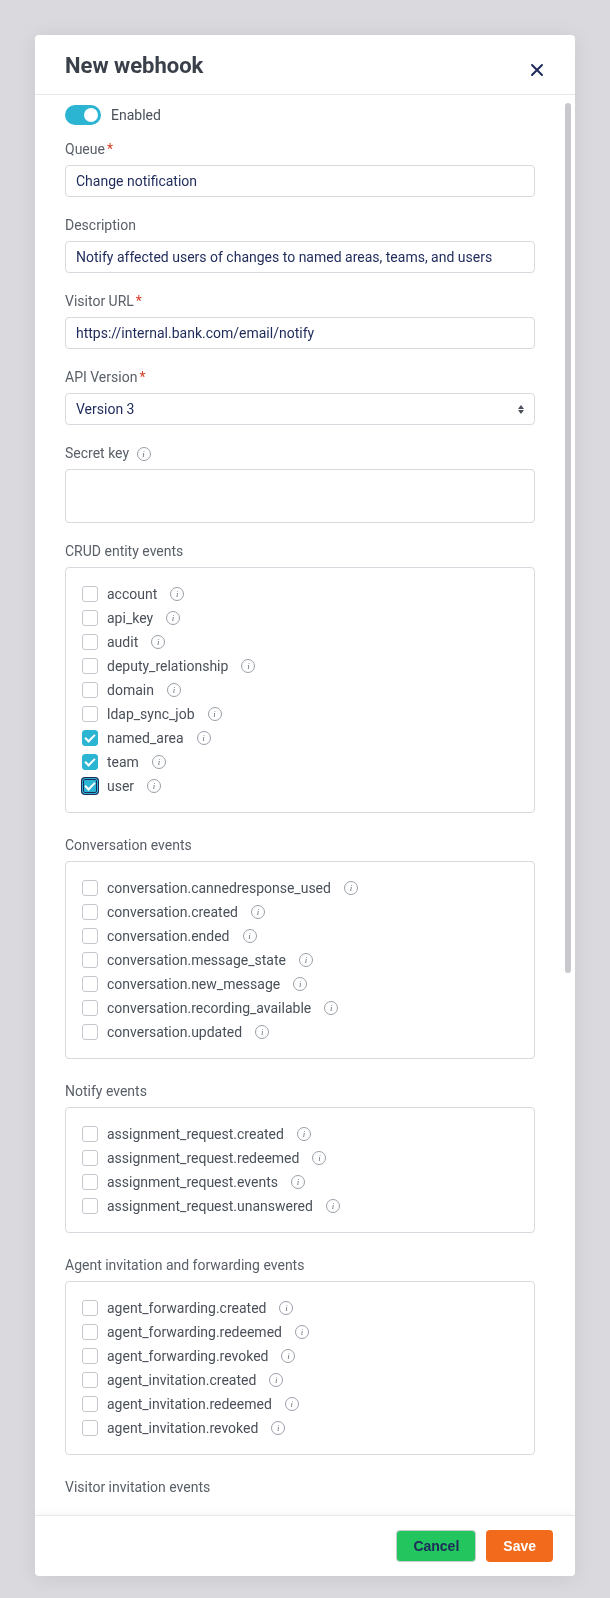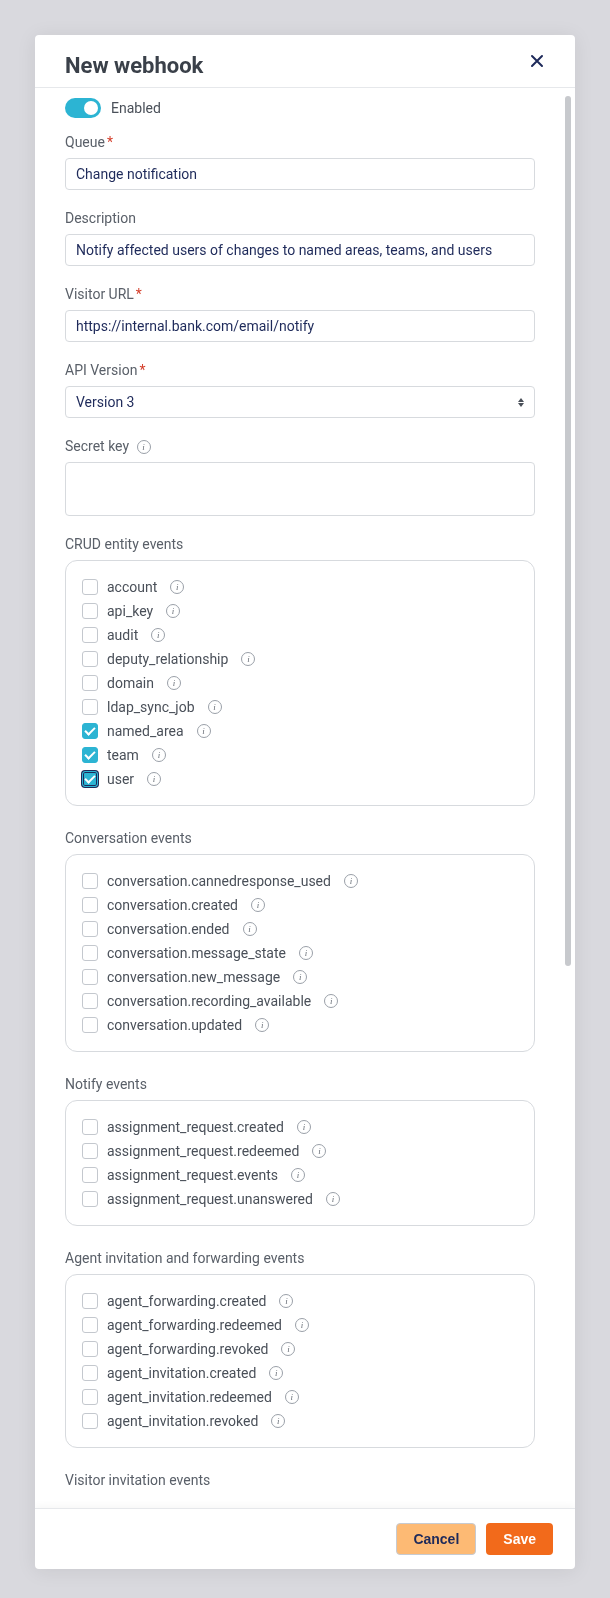--- a/index.html
+++ b/index.html
@@ -13,22 +13,22 @@
 }
 .modal {
   background: #fff;
   border-radius: 4px;
   box-shadow: 0 2px 20px rgba(0,0,0,0.08);
   overflow: hidden;
 }
 .modal-header {
   display: flex;
   justify-content: space-between;
-  align-items: flex-start;
-  padding: 18px 30px 9px 30px;
+  align-items: flex-end;
+  padding: 18px 30px 16px 30px;
   border-bottom: 1px solid #e6e8eb;
 }
 .modal-title {
   font-size: 22px;
   font-weight: 700;
   color: #3a4049;
 }
 .close-icon {
   cursor: pointer;
   color: #1e2a5a;
@@ -139,21 +139,21 @@
 .select-caret .up { border-bottom: 4px solid #4a5059; }
 .select-caret .down { border-top: 4px solid #4a5059; }
 
 .section-label {
   color: #5a6069;
   margin-bottom: 8px;
   font-size: 14px;
 }
 .event-box {
   border: 1px solid #d7dade;
-  border-radius: 12px;
+  border-radius: 4px;
   padding: 14px 16px;
   margin-bottom: 24px;
 }
 .check-row {
   display: flex;
   align-items: center;
   gap: 9px;
   padding: 2px 0;
   line-height: 20px;
 }
@@ -198,21 +198,21 @@
 }
 .btn {
   padding: 7px 16px;
   border-radius: 4px;
   font-size: 14px;
   font-weight: 600;
   cursor: pointer;
   border: 1px solid transparent;
 }
 .btn-secondary {
-  background: #fdba74;
+  background: #22c55e;
   border-color: #c7cad0;
   color: #1e2a5a;
 }
 .btn-primary {
   background: #f26a1b;
   color: #fff;
 }
 </style>
 </head>
 <body>

